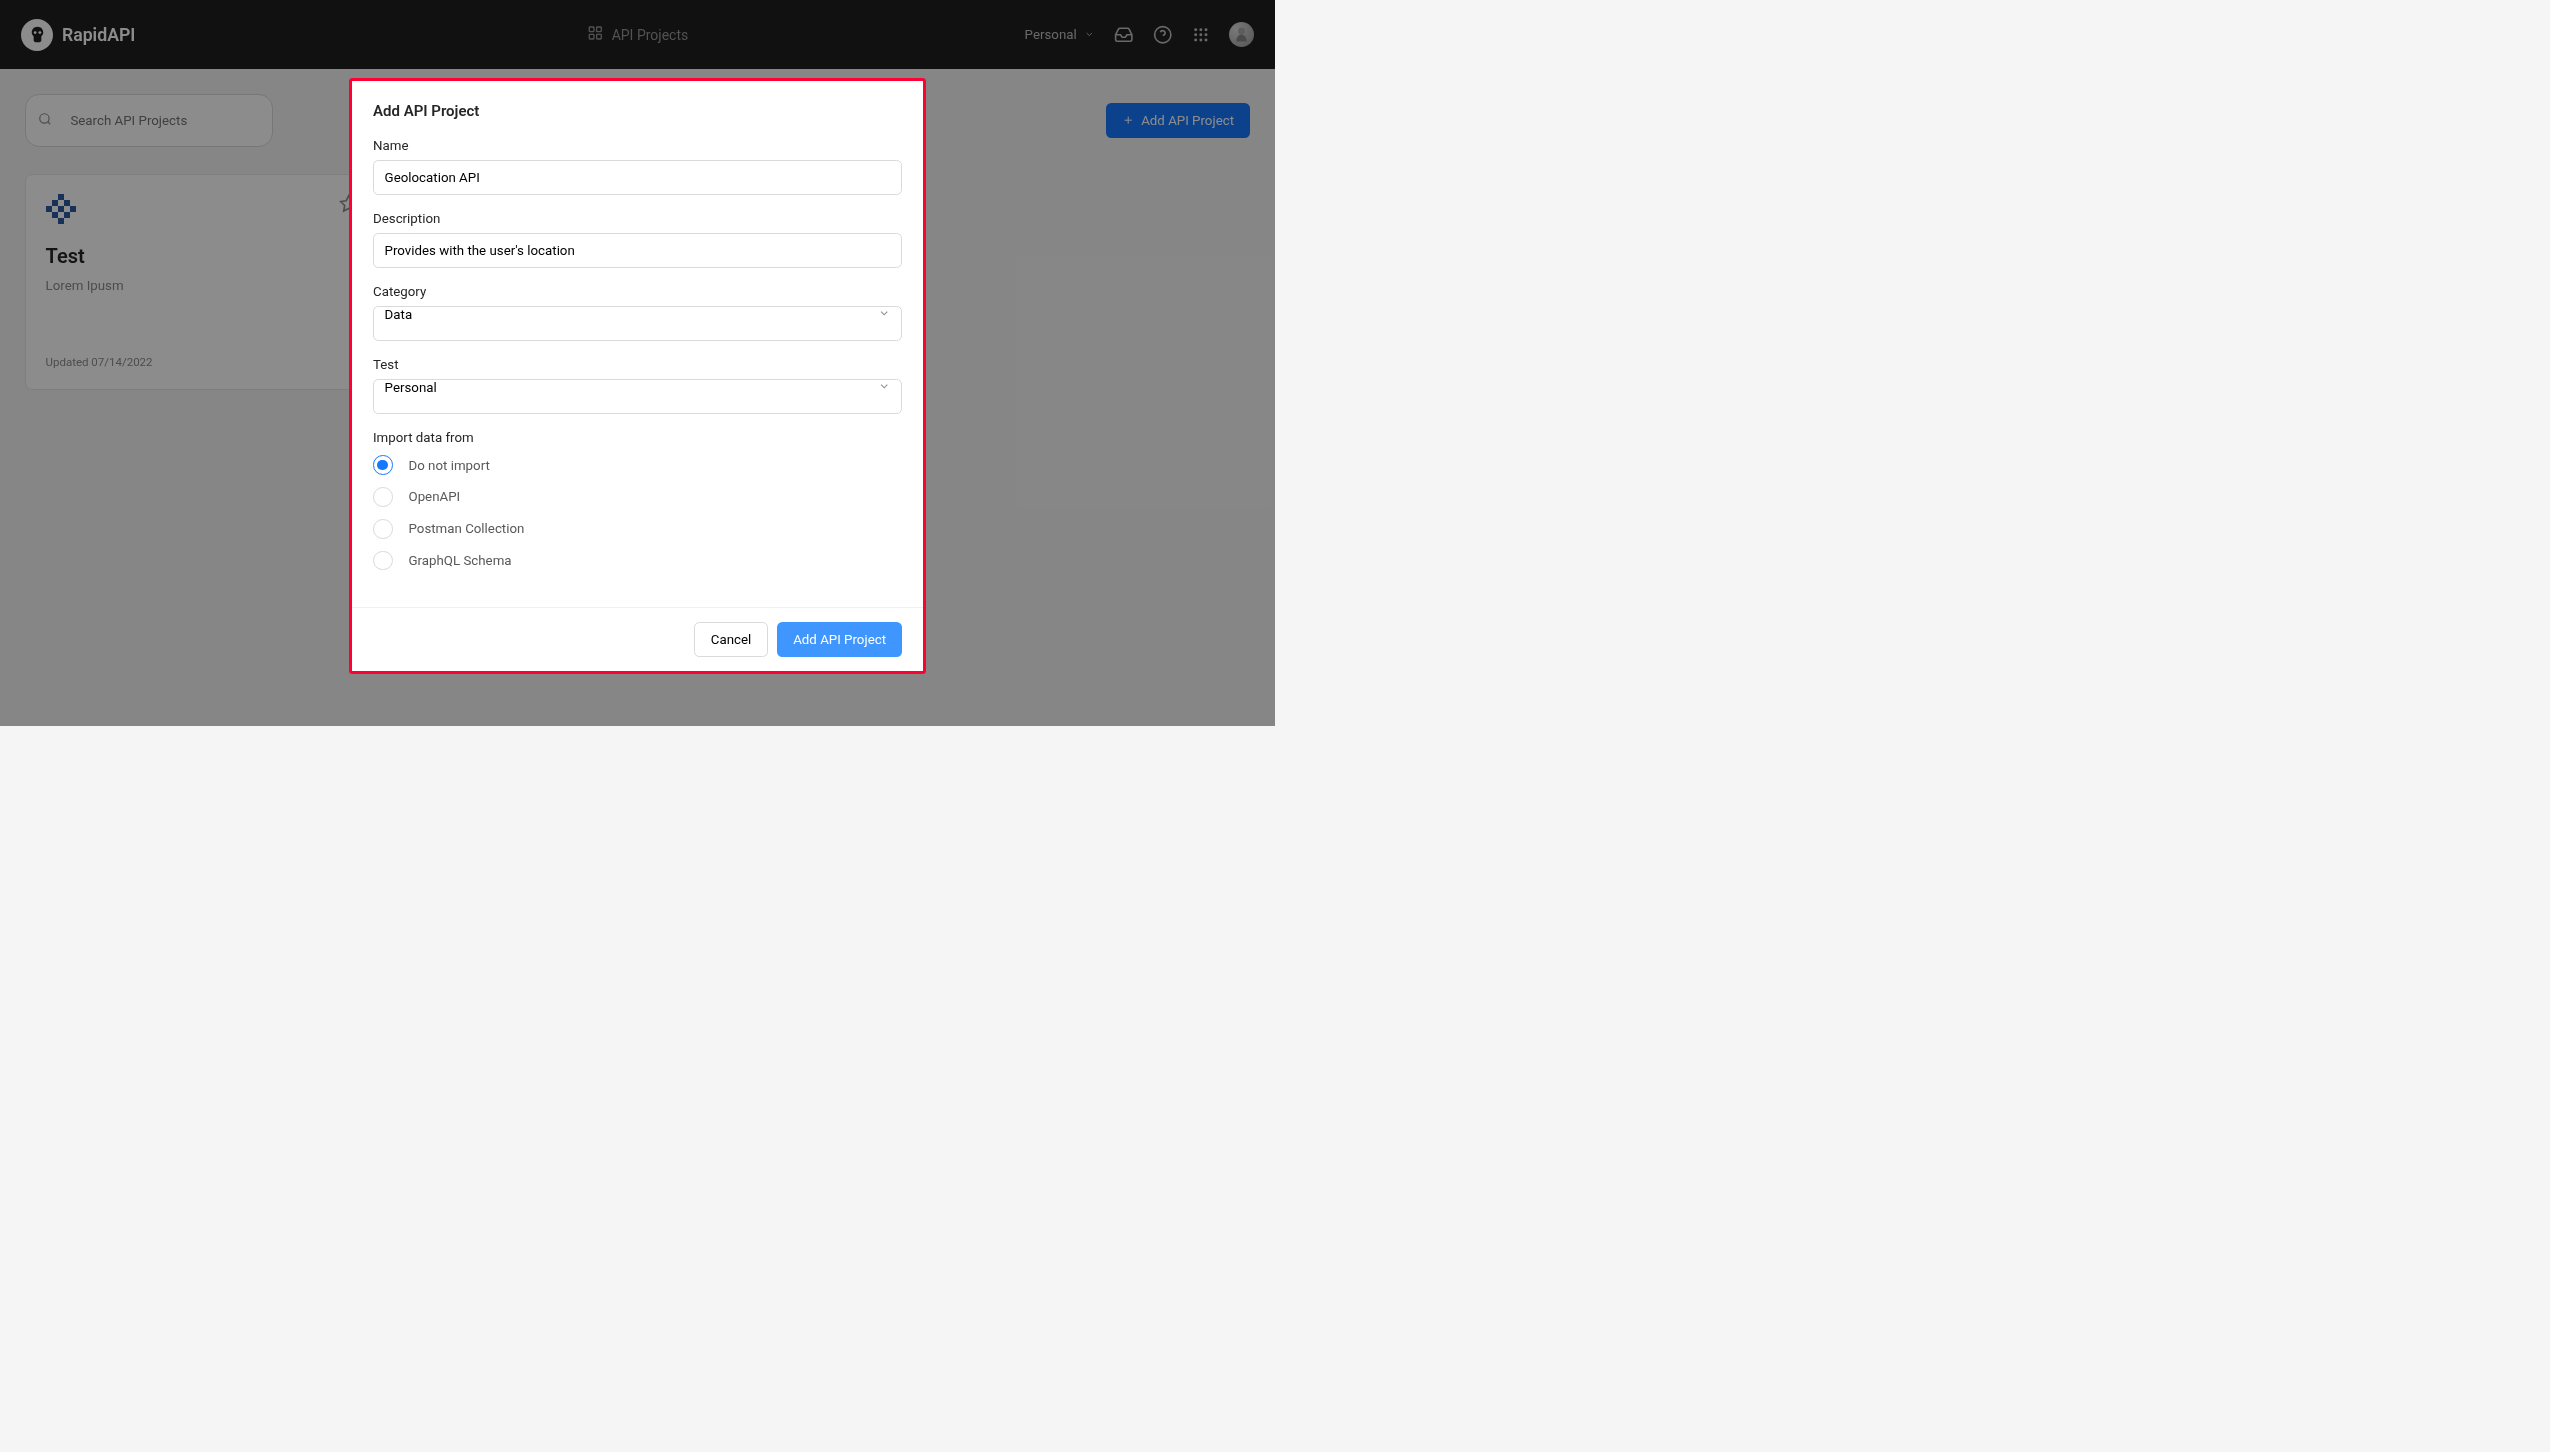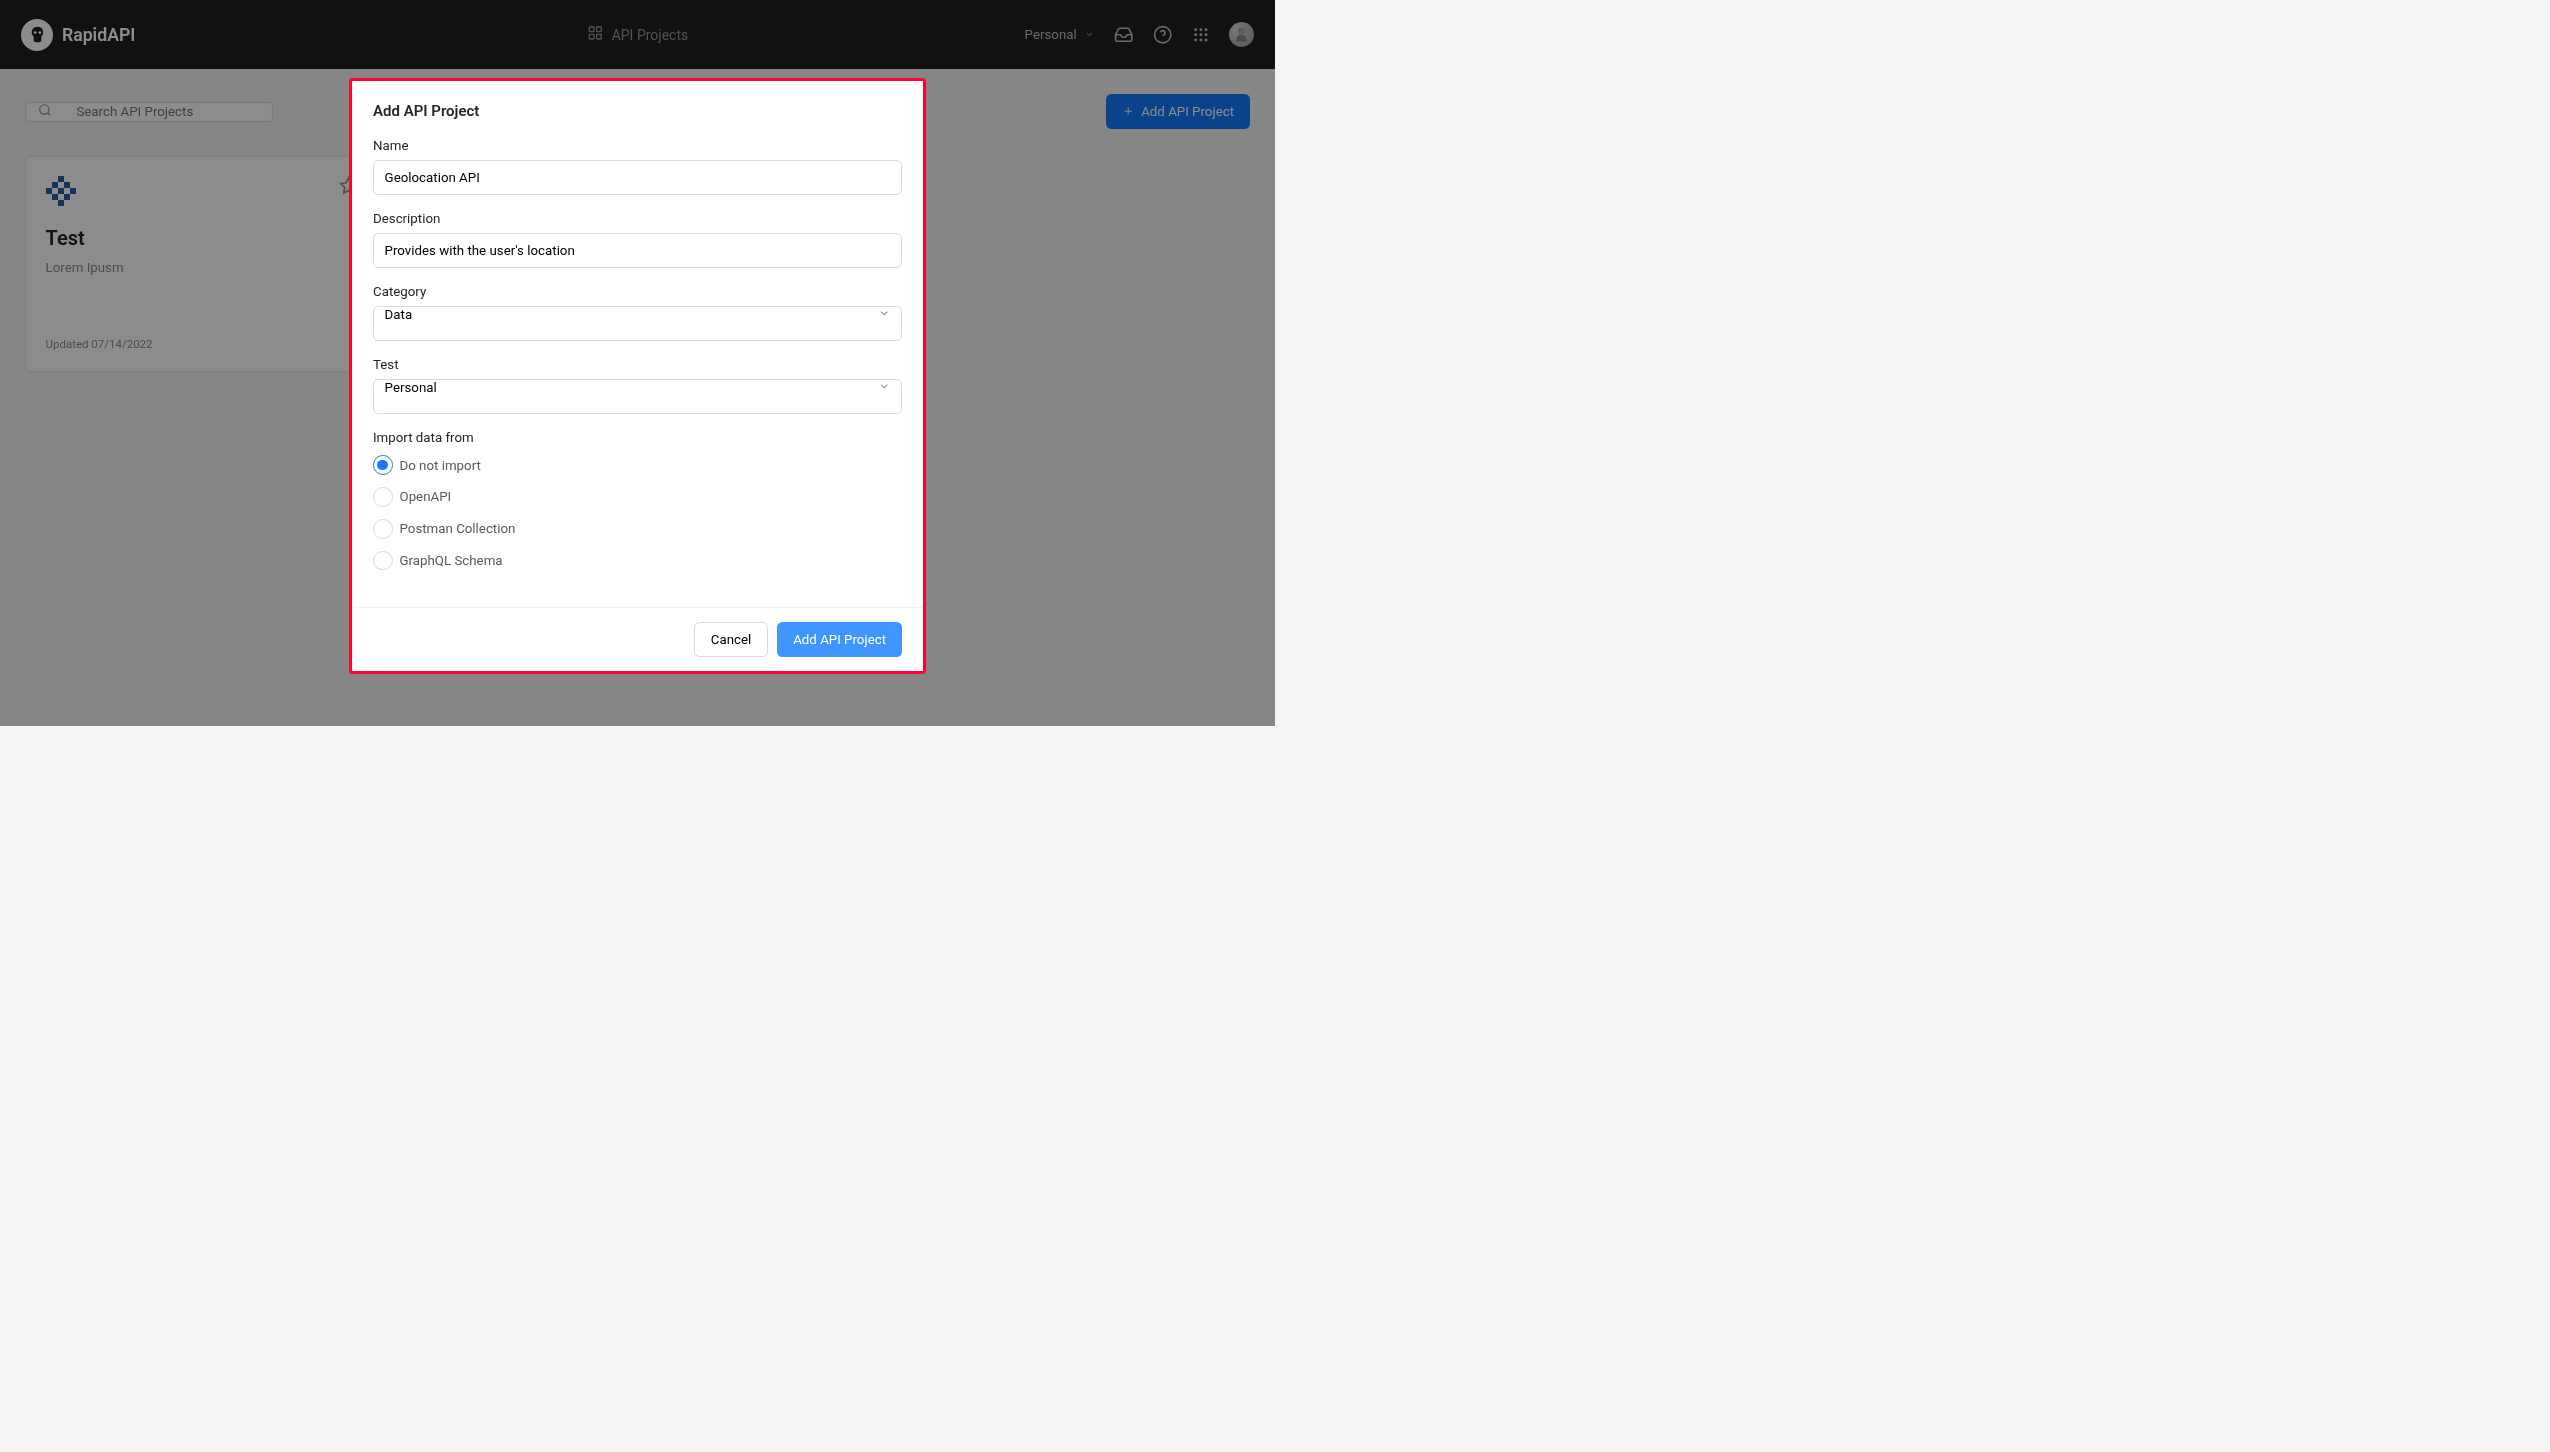--- a/index.html
+++ b/index.html
@@ -112,28 +112,28 @@
 
 .toolbar {
   display: flex;
   justify-content: space-between;
   align-items: center;
   margin-bottom: 26.6px;
 }
 
 .search-box {
   width: 248px;
-  height: 20px;
+  height: 53px;
   border: 0.9px solid #d9d9d9;
-  border-radius: 5px;
+  border-radius: 14px;
   background: #fff;
   display: flex;
   align-items: center;
   padding: 0 12.4px;
-  gap: 24px;
+  gap: 18px;
 }
 
 .search-box input {
   border: none;
   outline: none;
   font-size: 13.3px;
   flex: 1;
   background: transparent;
 }
 
@@ -273,21 +273,21 @@
 .radio-group {
   display: flex;
   flex-direction: column;
   gap: 12.4px;
   margin-top: 10.6px;
 }
 
 .radio-item {
   display: flex;
   align-items: center;
-  gap: 7px;
+  gap: 16px;
   cursor: pointer;
 }
 
 .radio-circle {
   width: 19.5px;
   height: 19.5px;
   border: 1.3px solid #d9d9d9;
   border-radius: 50%;
   display: flex;
   align-items: center;

